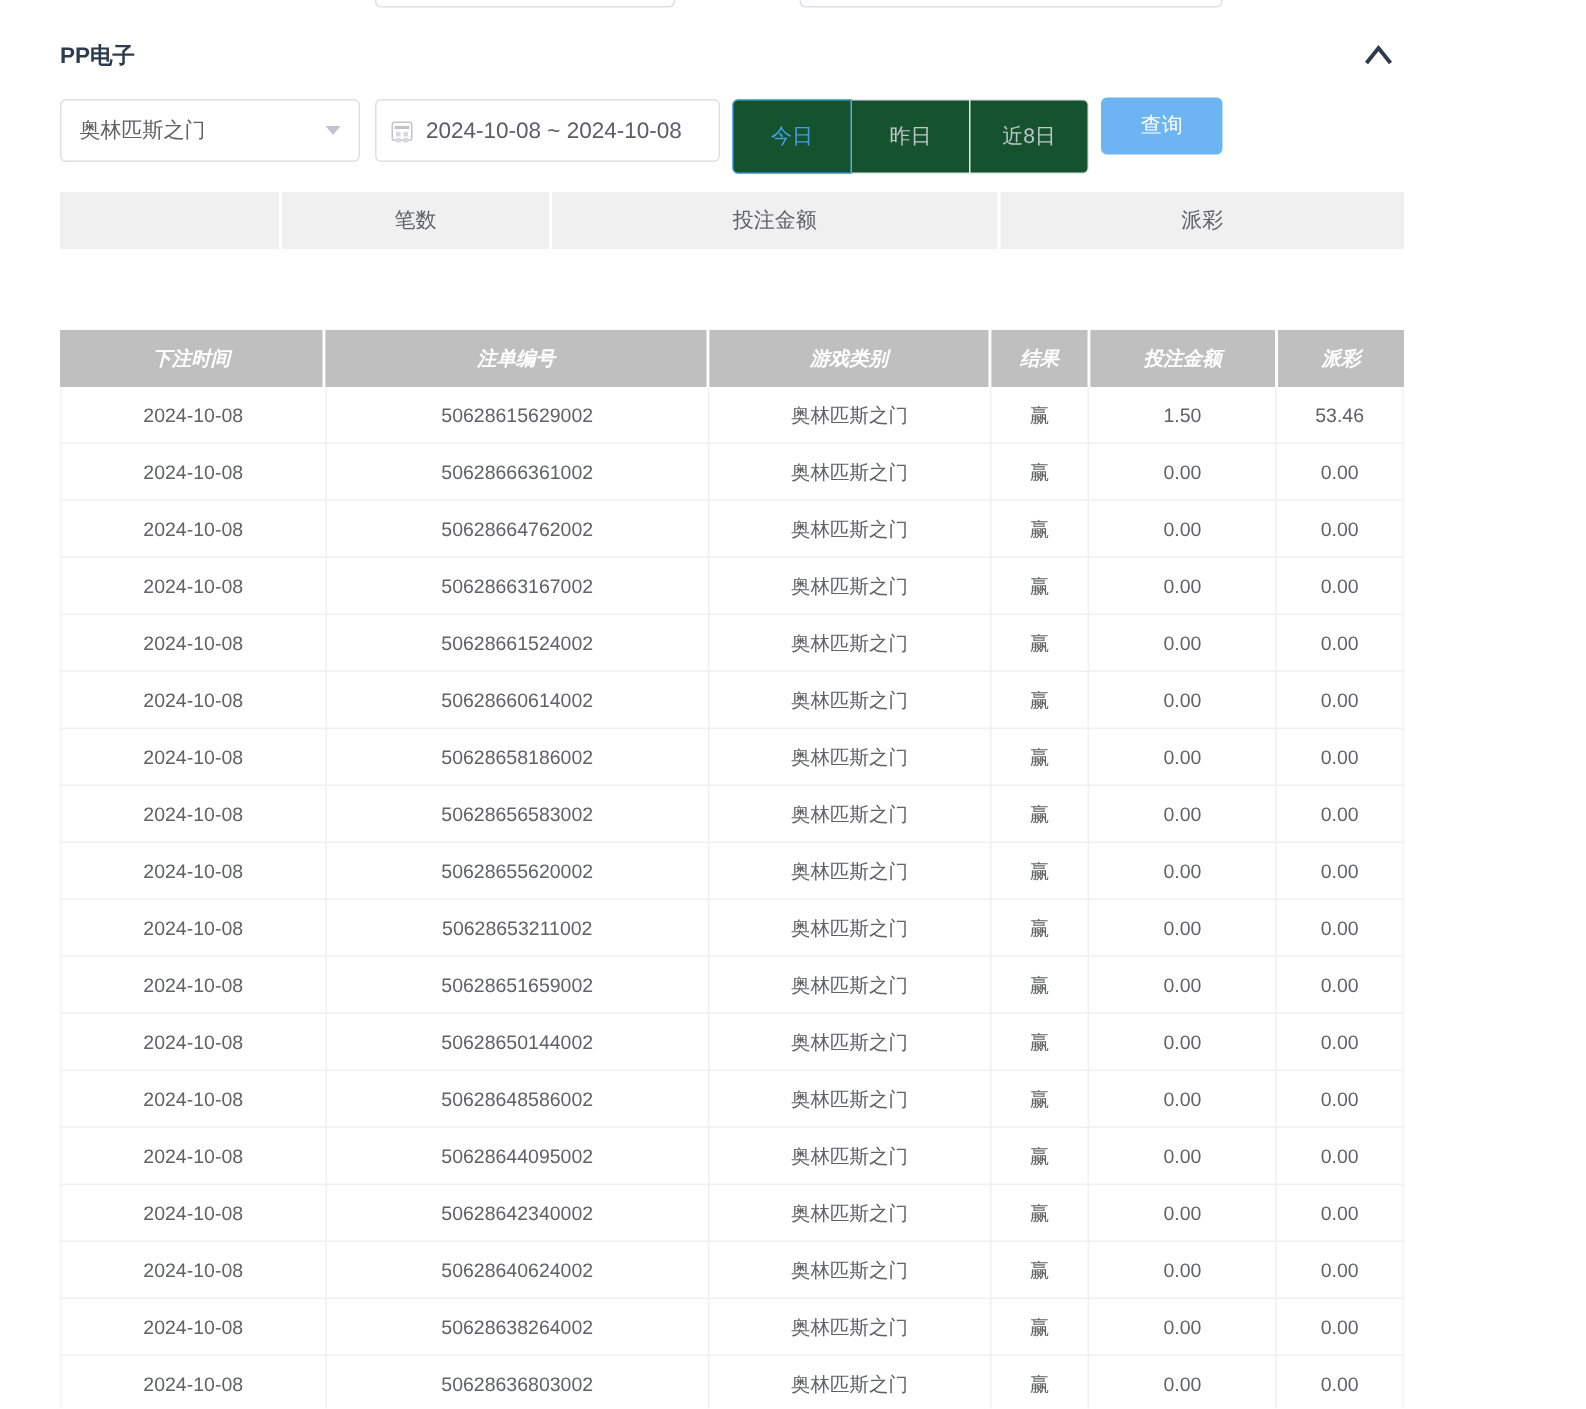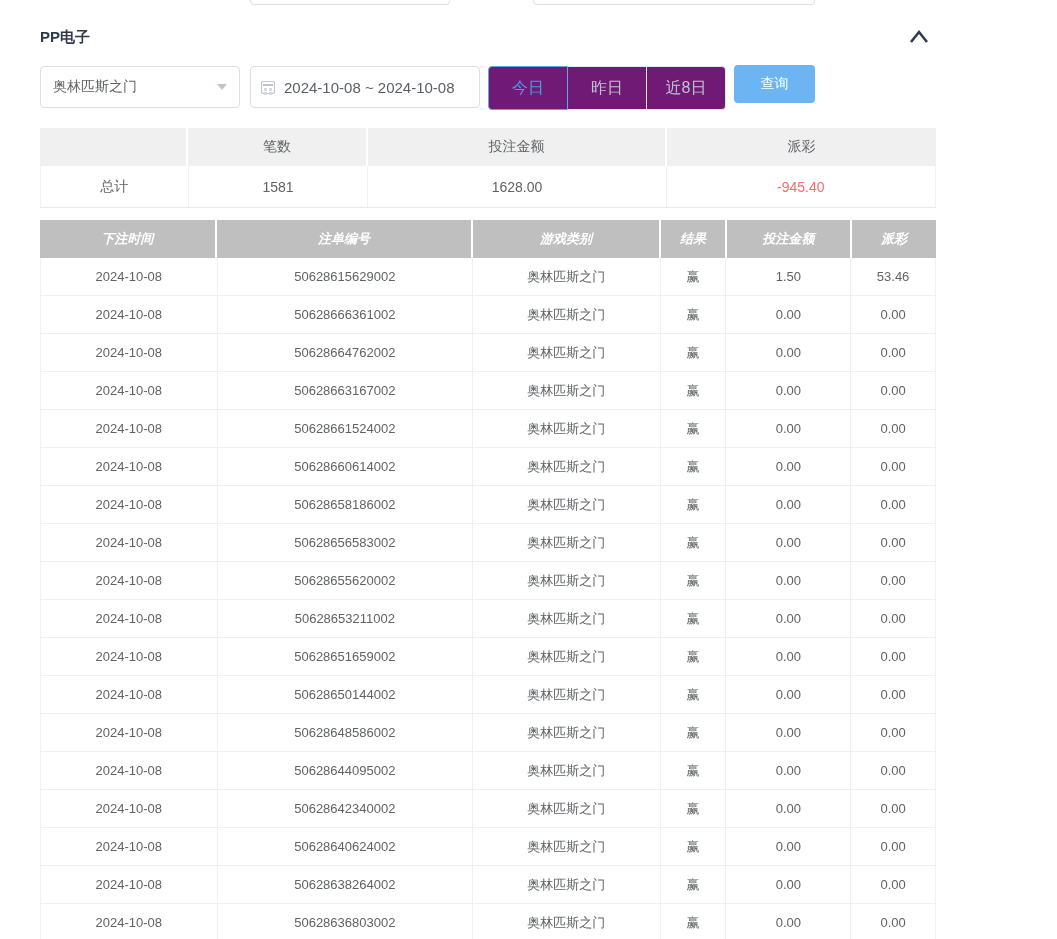--- a/index.html
+++ b/index.html
@@ -28,22 +28,22 @@
   .date-box { position:absolute; left:250px; top:66px; width:230px; height:42px;
     border:1px solid #dcdfe6; border-radius:4px; background:#fff;
     display:flex; align-items:center; padding:0 10px; cursor:pointer; }
   .cal-icon { width:14px; height:13px; border:1px solid #bfc4cc; border-radius:2px; position:relative; flex:0 0 auto; }
   .cal-icon::before { content:""; position:absolute; left:1px; right:1px; top:2px; height:2px; background:#bfc4cc; }
   .cal-icon::after { content:""; position:absolute; left:2px; top:6px; width:3px; height:3px;
     background:#d6dae0; box-shadow:5px 0 #d6dae0, 0 4px #d6dae0, 5px 4px #d6dae0; }
   .date-box .val { margin-left:9px; font-size:15px; color:#5a5e66; white-space:nowrap; }
 
   .btn-group { position:absolute; left:488px; top:66px; height:42px; display:flex; }
-  .qbtn { width:80px; height:44px; background:#701a75; border:1px solid #e4e7ed;
-    font-size:16px; color:#c0c4cc; display:flex; align-items:center; justify-content:center; cursor:pointer; }
+  .qbtn { width:80px; height:50px; background:#14532d; border:1px solid #e4e7ed;
+    font-size:14px; color:#c0c4cc; display:flex; align-items:center; justify-content:center; cursor:pointer; }
   .qbtn + .qbtn { margin-left:-1px; }
   .qbtn.first { border-radius:4px 0 0 4px; }
   .qbtn.last  { border-radius:0 4px 4px 0; }
   .qbtn.active { border:1px solid #5da9e8; color:#459fe6; position:relative; z-index:2; }
 
   .search-btn { position:absolute; left:734px; top:65px; width:81px; height:38px;
     background:#6cb5f2; border:none; border-radius:4px; color:#fff; font-size:14px;
     display:flex; align-items:center; justify-content:center; cursor:pointer; }
 
   
@@ -103,26 +103,20 @@
 
   <button class="search-btn">查询</button>
 
   <div class="summary">
     <div class="hrow">
       <div class="hcell s0"></div>
       <div class="hcell s1">笔数</div>
       <div class="hcell s2">投注金额</div>
       <div class="hcell s3">派彩</div>
     </div>
-    <div class="brow">
-      <div class="bcell s0">总计</div>
-      <div class="bcell s1">1581</div>
-      <div class="bcell s2">1628.00</div>
-      <div class="bcell s3">-945.40</div>
-    </div>
   </div>
 
   <div class="bets">
     <div class="hrow">
       <div class="hcell c0">下注时间</div>
       <div class="hcell c1">注单编号</div>
       <div class="hcell c2">游戏类别</div>
       <div class="hcell c3">结果</div>
       <div class="hcell c4">投注金额</div>
       <div class="hcell c5">派彩</div>

